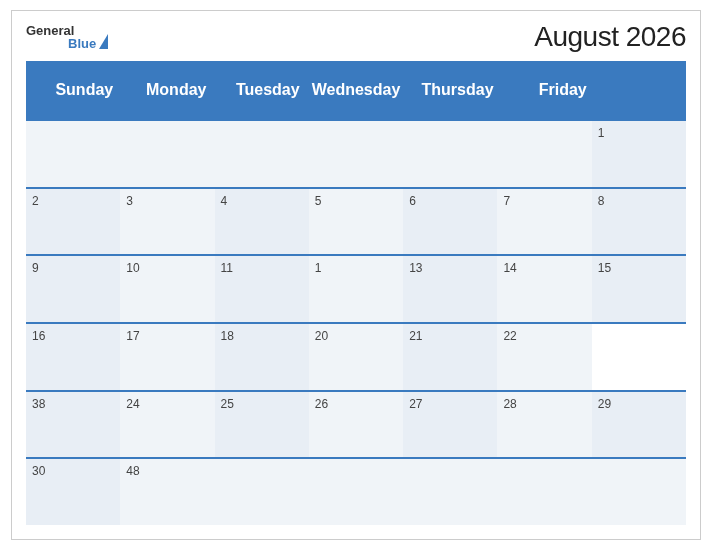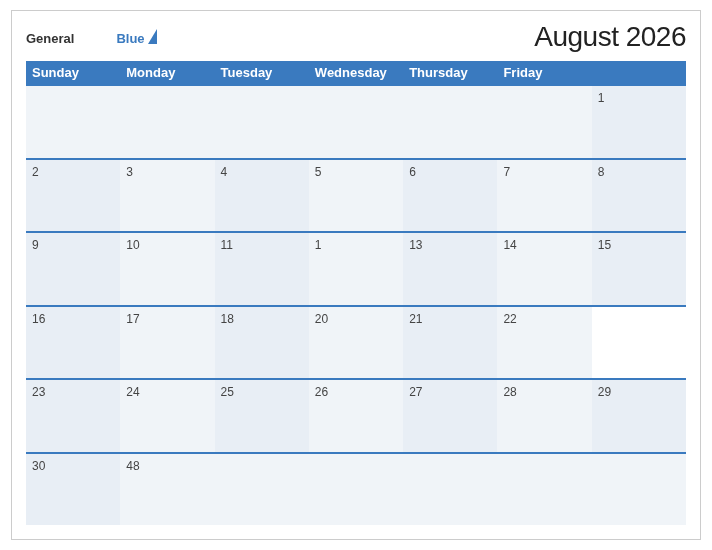--- a/index.html
+++ b/index.html
@@ -30,21 +30,21 @@
     .logo {
       display: flex;
       align-items: flex-end;
       font-size: 13px;
       font-weight: bold;
       color: #333;
       line-height: 1;
     }
     .logo-text {
       display: flex;
-      flex-direction: row;
+      flex-direction: column;
       align-items: flex-start;
     }
     .logo-general {
       color: #333;
       font-size: 13px;
       font-weight: bold;
     }
     .logo-blue {
       color: #3a7abf;
       font-size: 13px;
@@ -71,24 +71,24 @@
       flex-direction: column;
     }
     .day-headers {
       display: grid;
       grid-template-columns: repeat(7, 1fr);
       background: #3a7abf;
       margin-bottom: 0;
     }
     .day-header {
       color: #fff;
-      font-size: 13px;
-      font-weight: bold;
-      padding: 4px 6px;
-      text-align: left;
+      font-size: 16px;
+      font-weight: bold;
+      padding: 20px 6px;
+      text-align: right;
     }
     .weeks {
       flex: 1;
       display: flex;
       flex-direction: column;
     }
     .week-row {
       display: grid;
       grid-template-columns: repeat(7, 1fr);
       flex: 1;
@@ -177,21 +177,21 @@
       <div class="week-row">
         <div class="day-cell"><span class="day-number">16</span></div>
         <div class="day-cell"><span class="day-number">17</span></div>
         <div class="day-cell"><span class="day-number">18</span></div>
         <div class="day-cell"><span class="day-number">20</span></div>
         <div class="day-cell"><span class="day-number">21</span></div>
         <div class="day-cell"><span class="day-number">22</span></div>
       </div>
 
       <div class="week-row">
-        <div class="day-cell"><span class="day-number">23</span></div>
+        <div class="day-cell"><span class="day-number">38</span></div>
         <div class="day-cell"><span class="day-number">24</span></div>
         <div class="day-cell"><span class="day-number">25</span></div>
         <div class="day-cell"><span class="day-number">26</span></div>
         <div class="day-cell"><span class="day-number">27</span></div>
         <div class="day-cell"><span class="day-number">28</span></div>
         <div class="day-cell"><span class="day-number">29</span></div>
       </div>
 
       <div class="week-row">
         <div class="day-cell"><span class="day-number">30</span></div>

